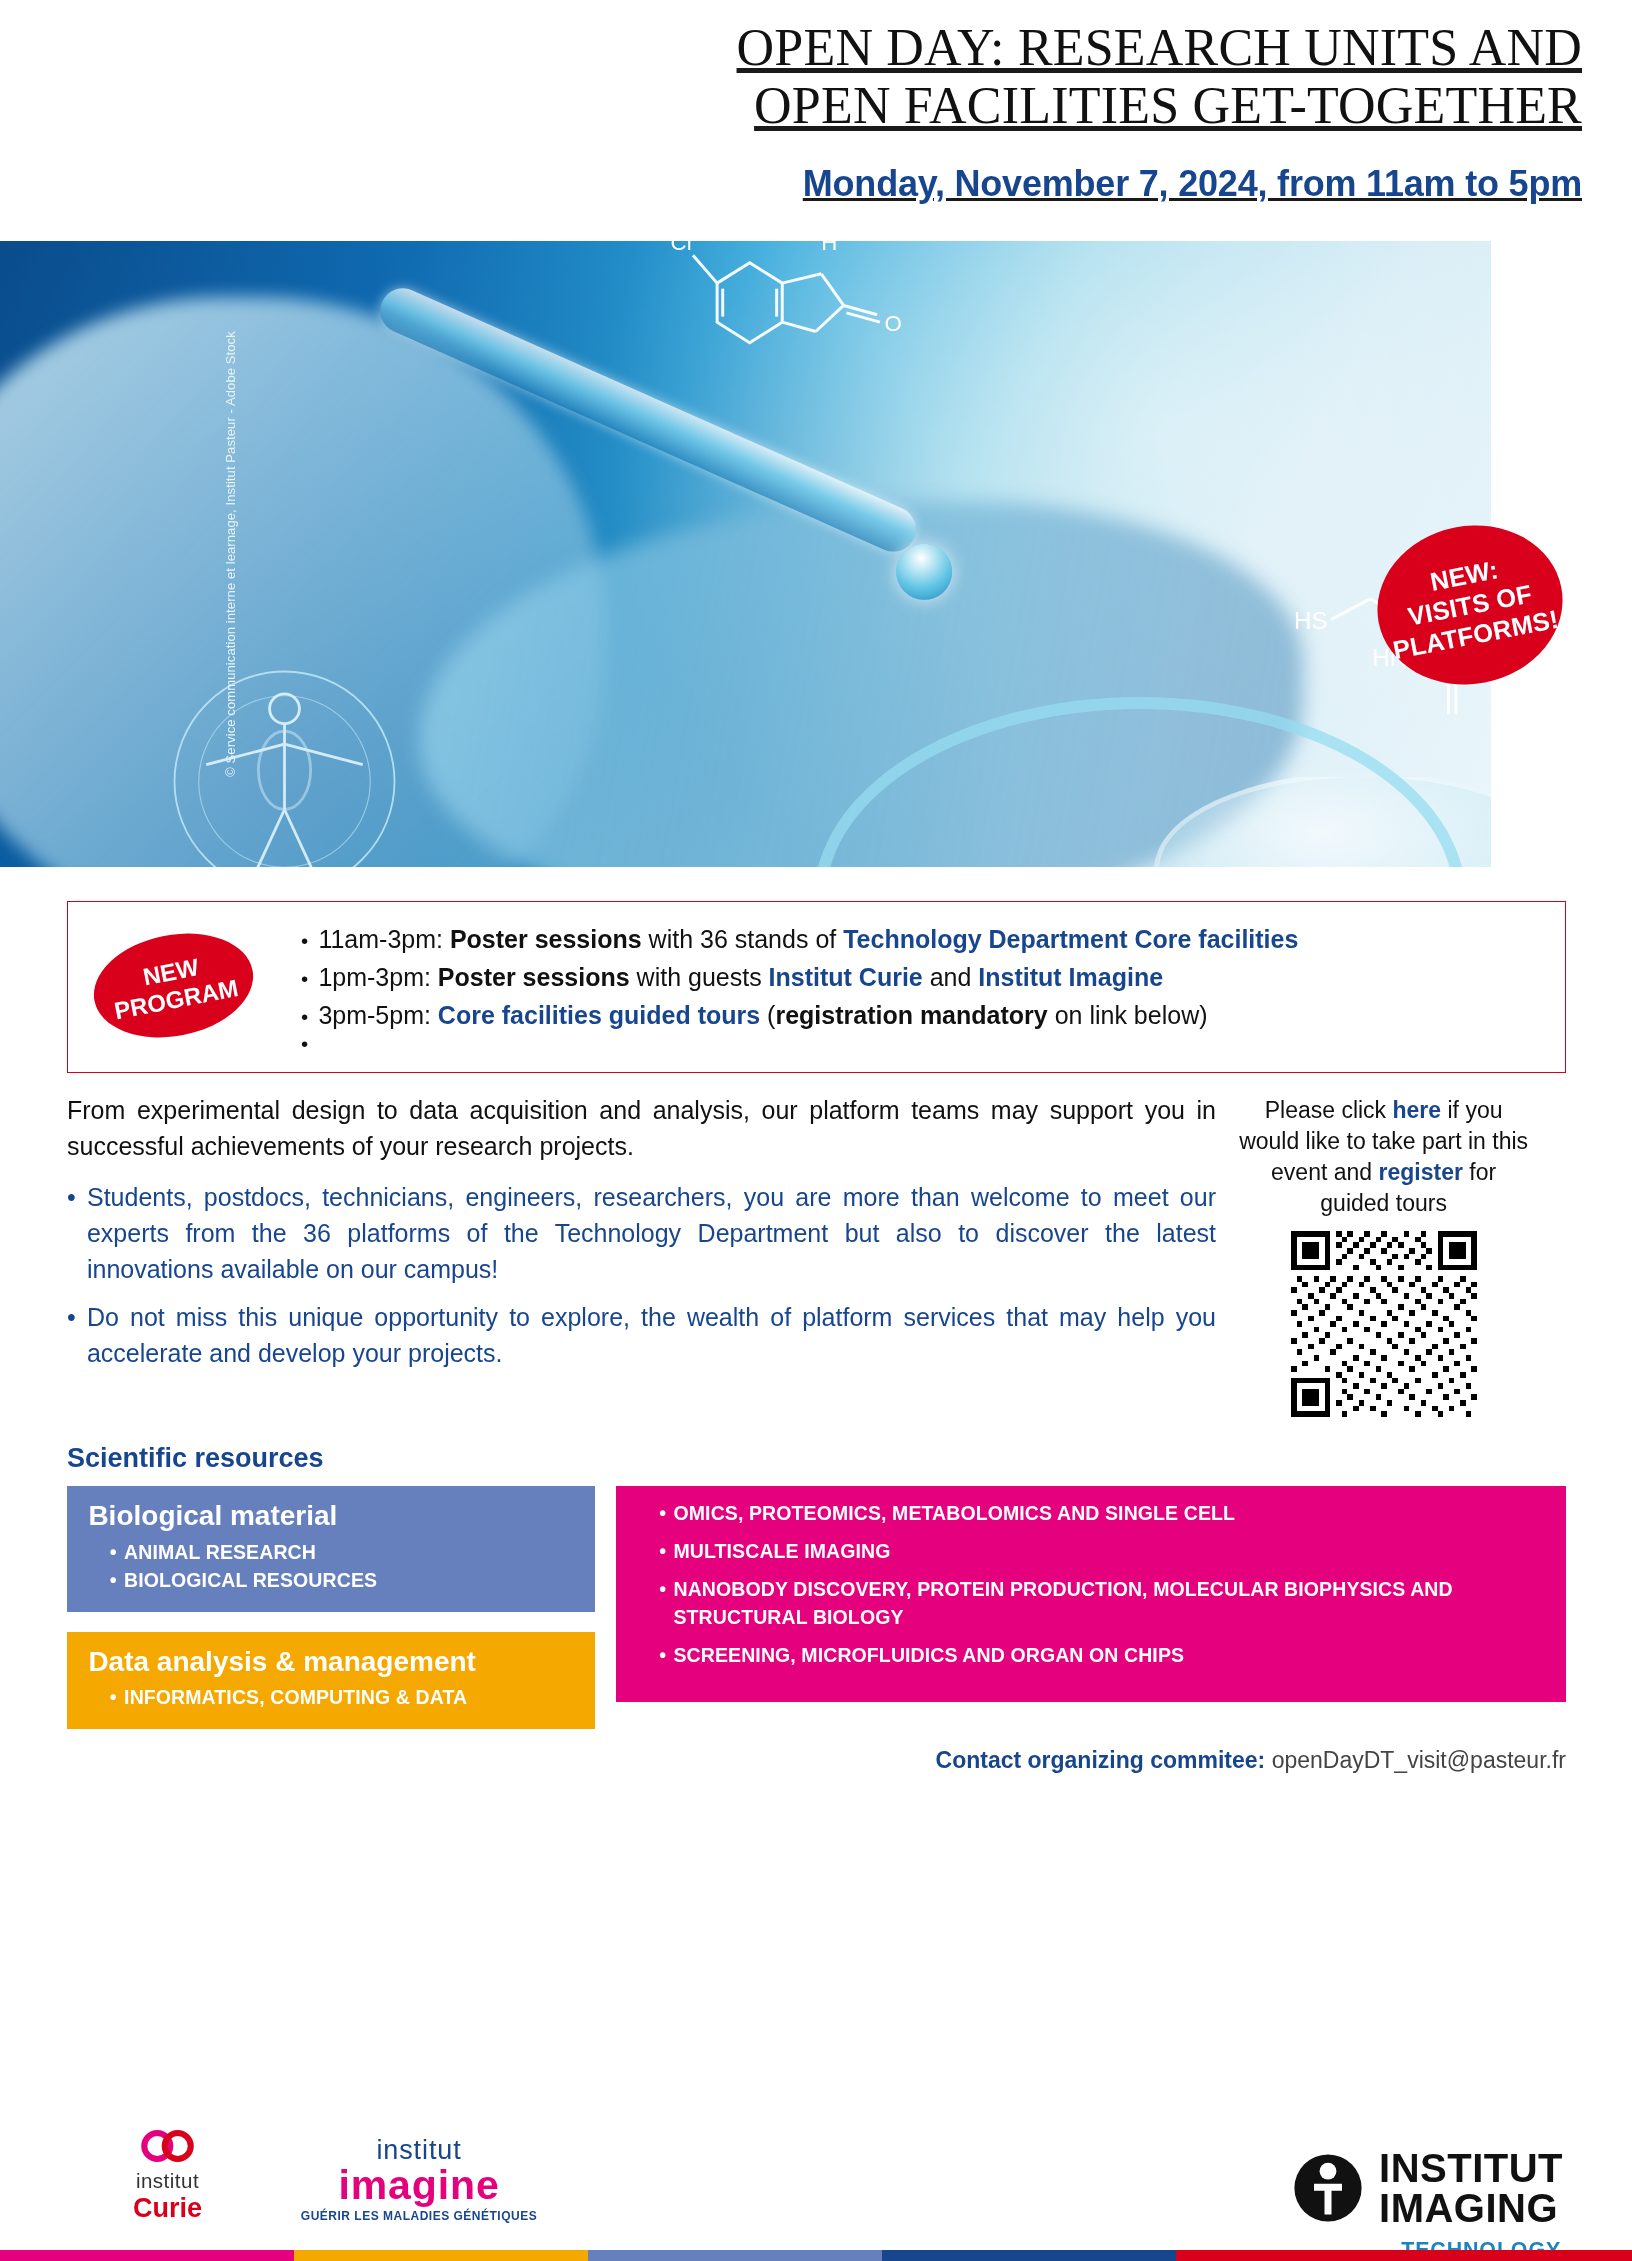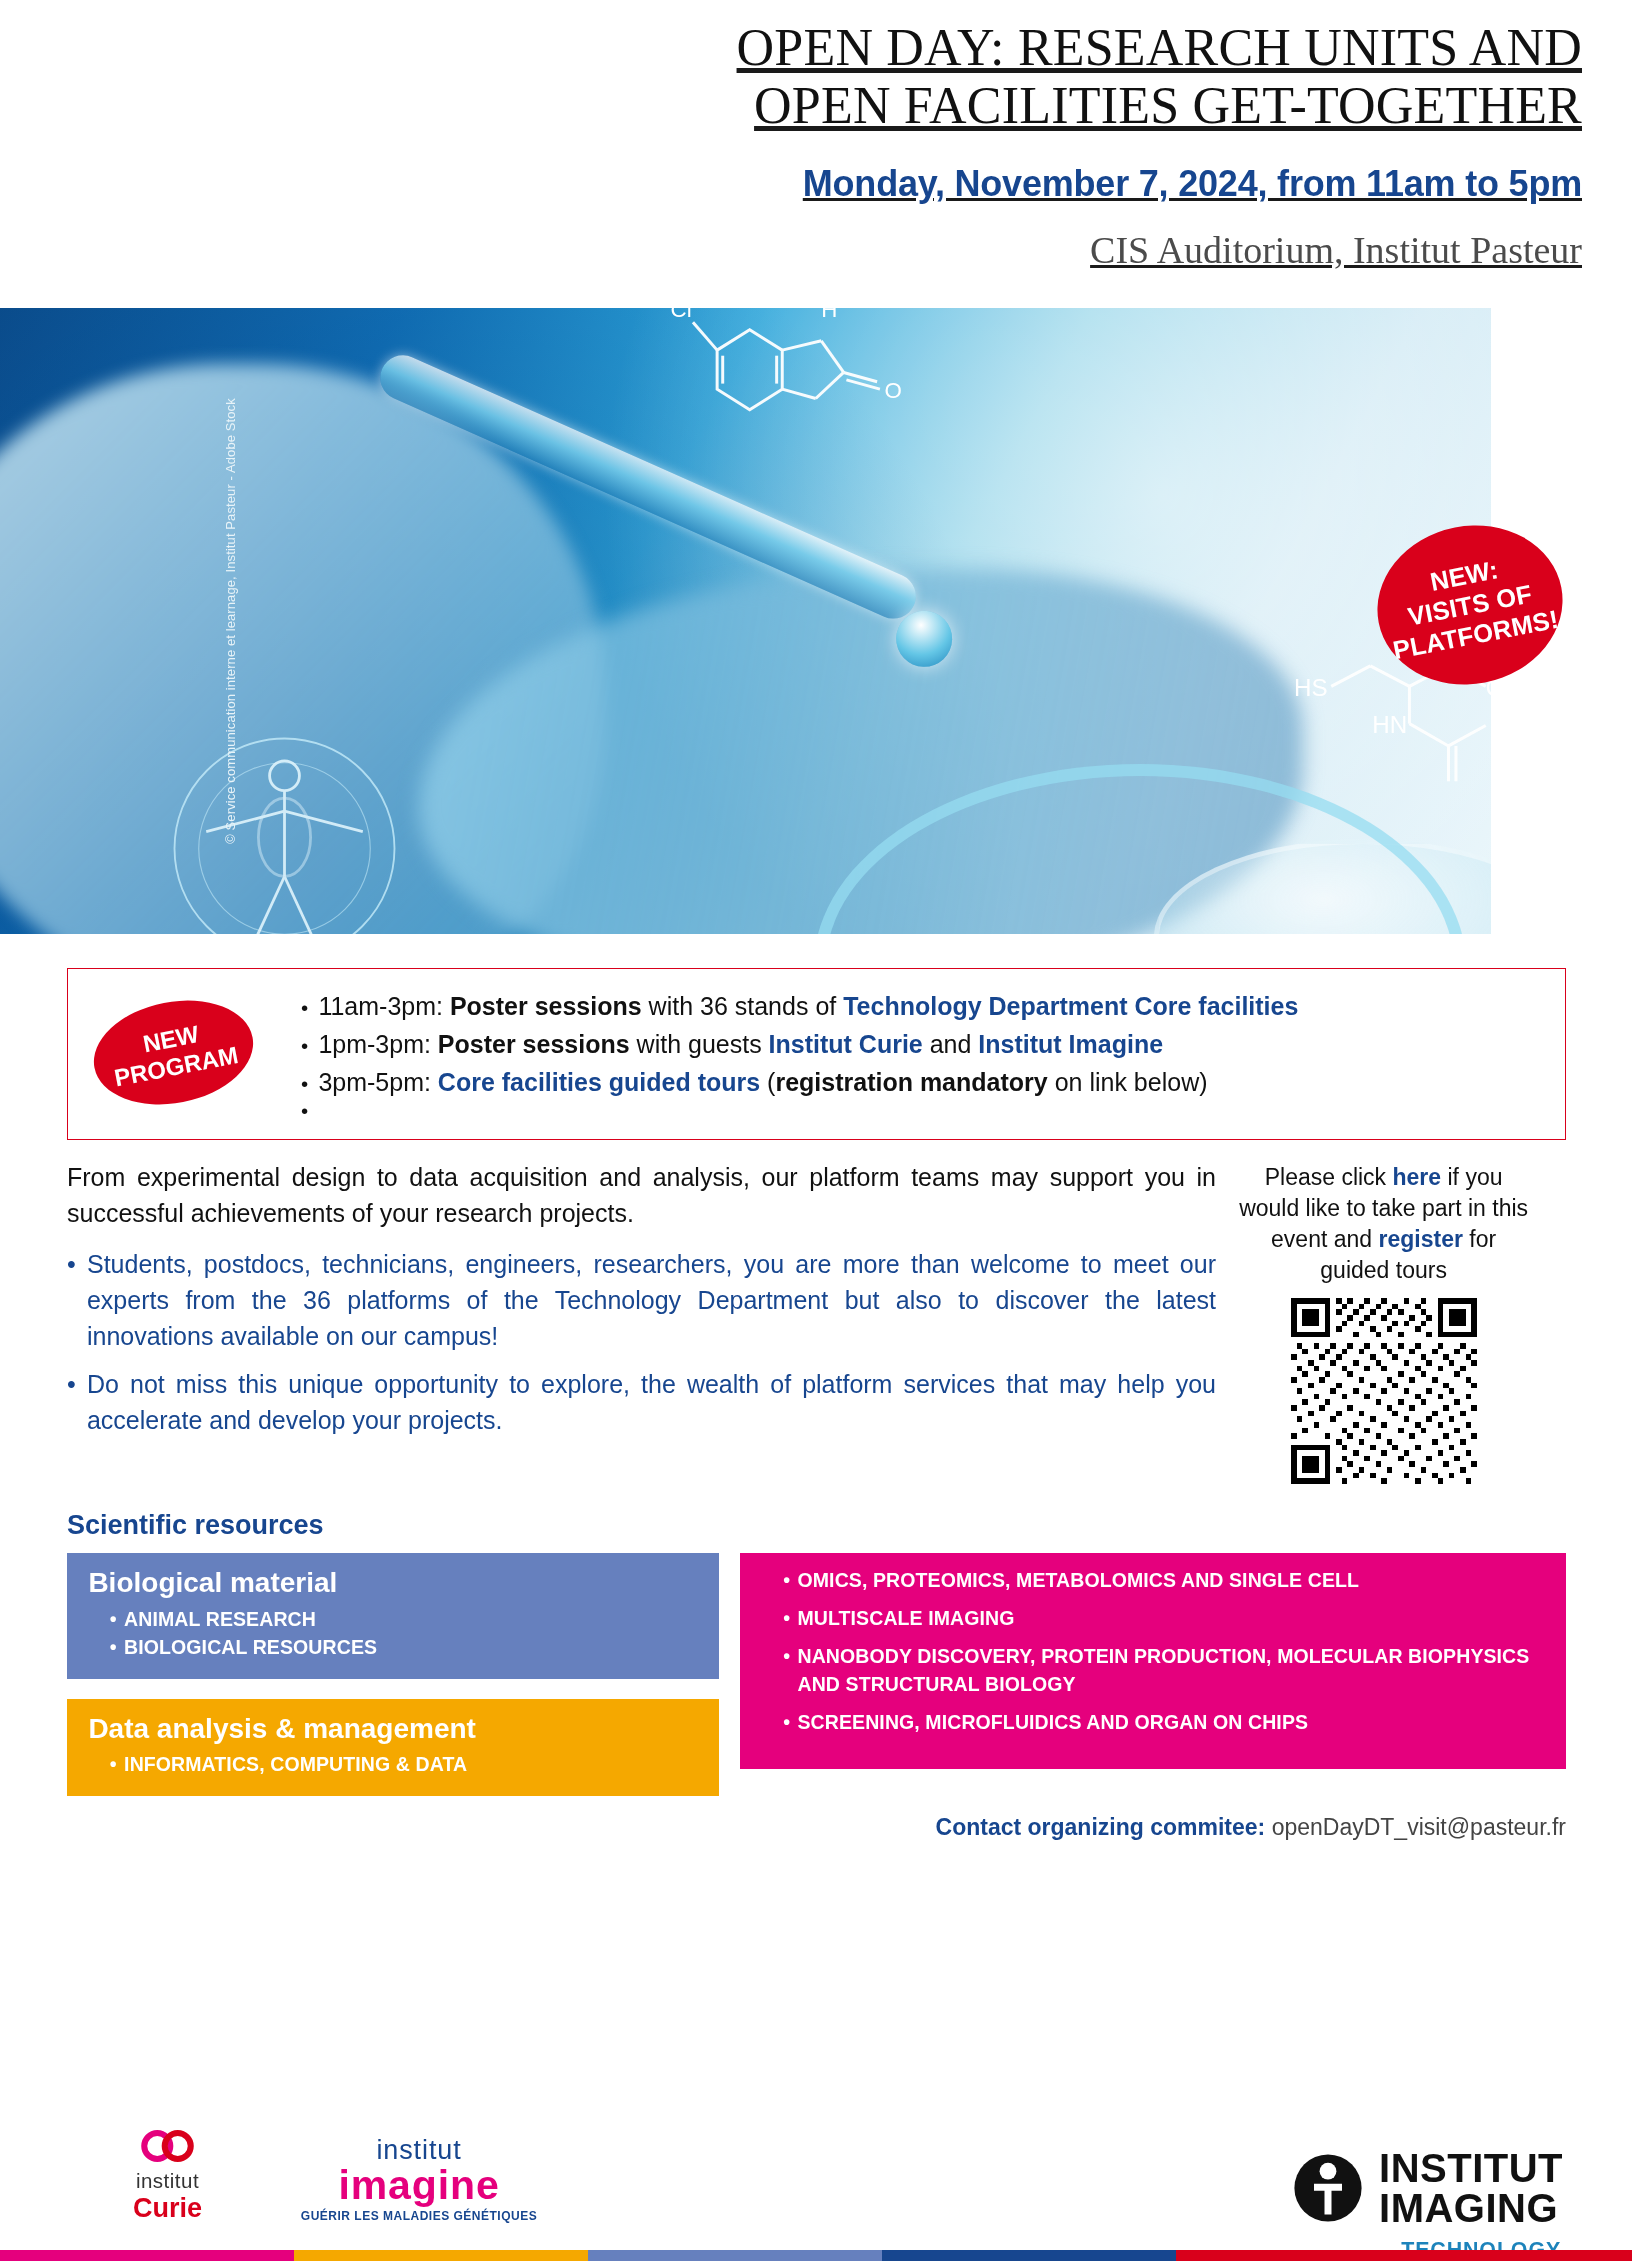--- a/index.html
+++ b/index.html
@@ -243,21 +243,21 @@
     font-size: 27px;
     font-weight: bold;
     color: #17468f;
   }
   .panels {
     display: flex;
     margin: 0 67px;
     gap: 21.4px;
     align-items: flex-start;
   }
-  .left-panels { width: 652px; }
+  .left-panels { width: 528px; }
   .panel {
     color: #ffffff;
     padding: 14px 21.4px 17.7px 21.4px;
   }
   .panel-title {
     font-size: 28px;
     font-weight: bold;
     margin-bottom: 6.5px;
   }
   .panel-item {
@@ -325,21 +325,20 @@
 </style>
 </head>
 <body>
 
 <div class="header">
   <div class="title">
     <div>OPEN DAY: RESEARCH UNITS AND</div>
     <div>OPEN FACILITIES GET-TOGETHER</div>
   </div>
   <div class="subtitle">Monday, November 7, 2024, from 11am to 5pm</div>
-  <div class="venue">CIS Auditorium, Institut Pasteur</div>
 </div>
 
 <div class="hero">
   <div class="glove-a"></div>
   <div class="glove-b"></div>
   <div class="dish"></div>
   <div class="tube"></div>
   <div class="pipette"></div>
 
   <svg class="vitruvian" width="261" height="261" viewBox="0 0 280 280">

